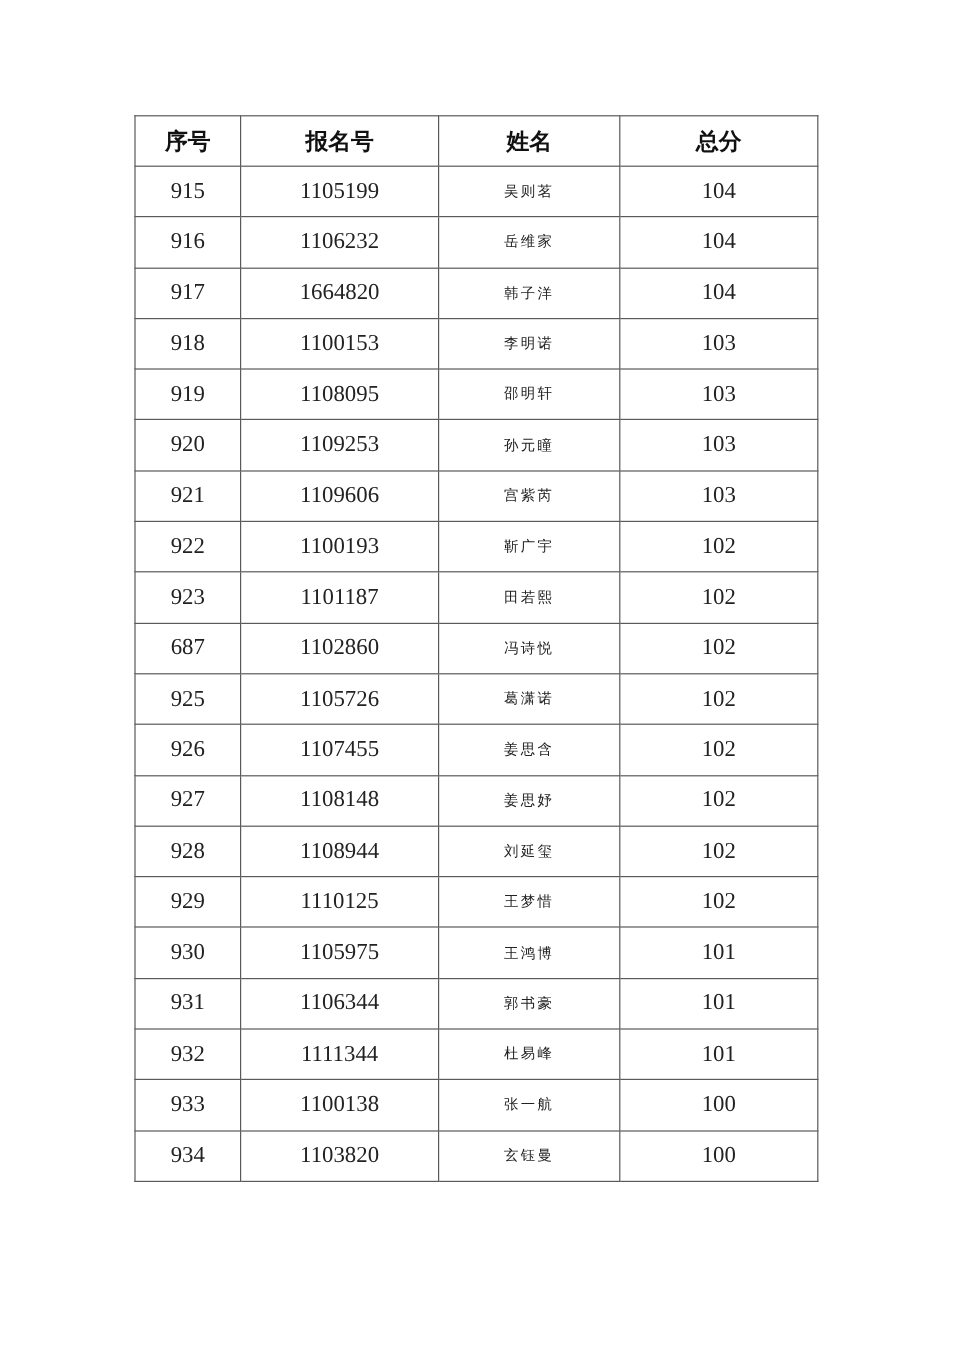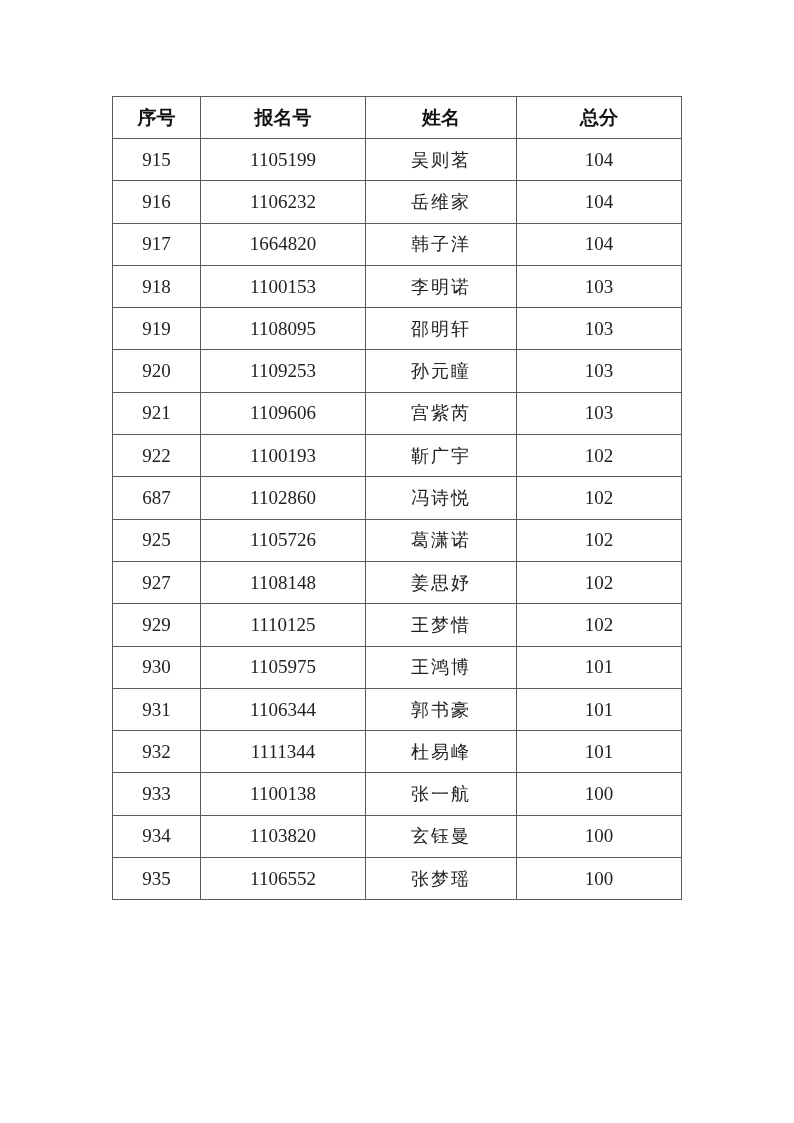--- a/index.html
+++ b/index.html
@@ -43,21 +43,21 @@
       color: #111111;
     }
     table.score-table td {
       height: 41.3px;
       font-family: "Liberation Serif", "DejaVu Serif", serif;
       font-size: 19px;
       color: #222222;
     }
     table.score-table td.name-cell {
       font-family: Liberation Mono, monospace;
-      font-size: 18px;
+      font-size: 12px;
       letter-spacing: 2px;
     }
     col.c1 { width: 88px; }
     col.c2 { width: 165px; }
     col.c3 { width: 151px; }
     col.c4 { width: 165px; }
   </style>
 </head>
 <body>
 
@@ -120,35 +120,53 @@
           <td class="name-cell">宫紫芮</td>
           <td>103</td>
         </tr>
         <tr>
           <td>922</td>
           <td>1100193</td>
           <td class="name-cell">靳广宇</td>
           <td>102</td>
         </tr>
         <tr>
+          <td>923</td>
+          <td>1101187</td>
+          <td class="name-cell">田若熙</td>
+          <td>102</td>
+        </tr>
+        <tr>
           <td>687</td>
           <td>1102860</td>
           <td class="name-cell">冯诗悦</td>
           <td>102</td>
         </tr>
         <tr>
           <td>925</td>
           <td>1105726</td>
           <td class="name-cell">葛潇诺</td>
           <td>102</td>
         </tr>
         <tr>
+          <td>926</td>
+          <td>1107455</td>
+          <td class="name-cell">姜思含</td>
+          <td>102</td>
+        </tr>
+        <tr>
           <td>927</td>
           <td>1108148</td>
           <td class="name-cell">姜思妤</td>
+          <td>102</td>
+        </tr>
+        <tr>
+          <td>928</td>
+          <td>1108944</td>
+          <td class="name-cell">刘延玺</td>
           <td>102</td>
         </tr>
         <tr>
           <td>929</td>
           <td>1110125</td>
           <td class="name-cell">王梦惜</td>
           <td>102</td>
         </tr>
         <tr>
           <td>930</td>
@@ -171,23 +189,17 @@
         <tr>
           <td>933</td>
           <td>1100138</td>
           <td class="name-cell">张一航</td>
           <td>100</td>
         </tr>
         <tr>
           <td>934</td>
           <td>1103820</td>
           <td class="name-cell">玄钰曼</td>
-          <td>100</td>
-        </tr>
-        <tr>
-          <td>935</td>
-          <td>1106552</td>
-          <td class="name-cell">张梦瑶</td>
           <td>100</td>
         </tr>
       </tbody>
   </table>
 </div>
 
 </body></html>

